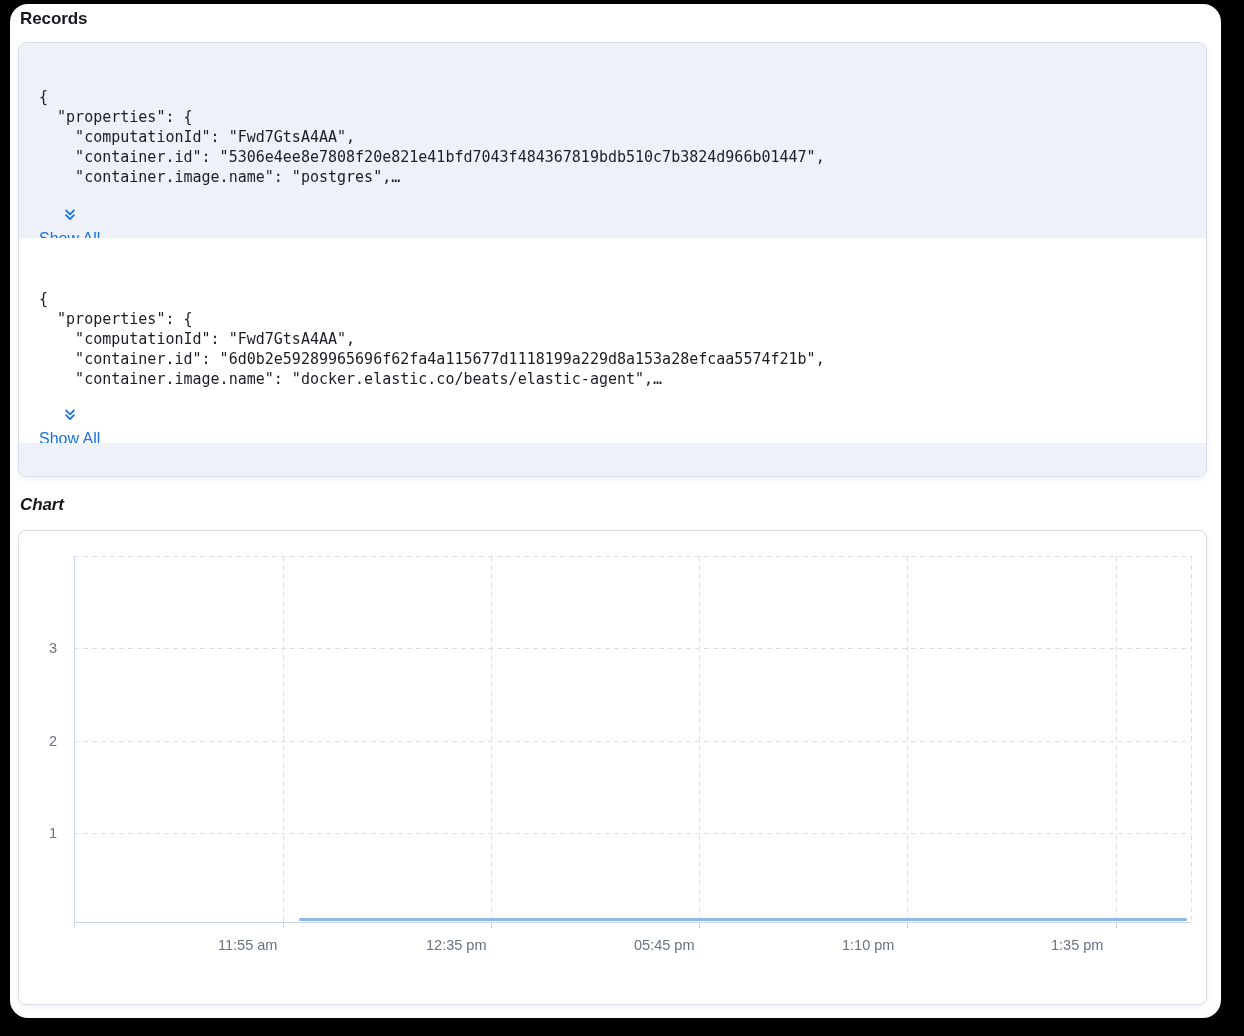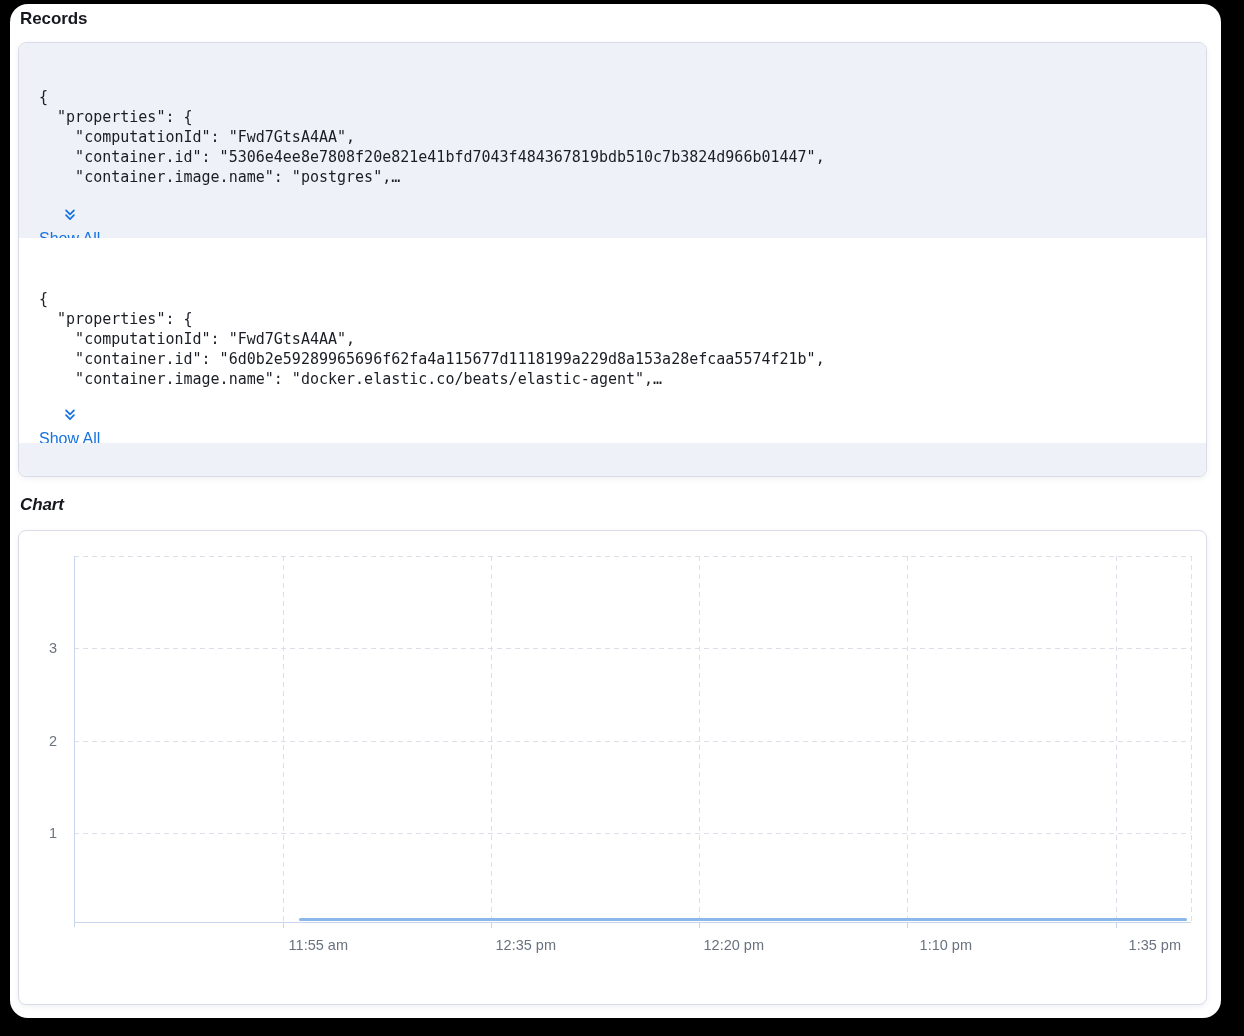--- a/index.html
+++ b/index.html
@@ -25,21 +25,21 @@
   .show-all svg{display:block;}
   
   .plot{position:absolute;inset:0;}
   .grid-h{position:absolute;left:55px;width:1117px;height:1px;background:repeating-linear-gradient(90deg,var(--gridline) 0 5px,transparent 5px 9px);}
   .grid-v{position:absolute;top:25px;height:366px;width:1px;background:repeating-linear-gradient(180deg,var(--gridline) 0 5px,transparent 5px 9px);}
   .y-axis-line{position:absolute;left:55px;top:25px;width:1px;height:371px;background:var(--axis-line);}
   .x-axis-line{position:absolute;left:55px;top:391px;width:1117px;height:1px;background:var(--axis-line);}
   .x-tick{position:absolute;top:391px;width:1px;height:6px;background:var(--axis-line);}
   .series-line{position:absolute;left:280px;top:387px;width:888px;height:3px;border-radius:2px;background:var(--series-blue);}
   .y-label{position:absolute;left:0;width:38px;height:20px;line-height:20px;text-align:right;font-size:14.5px;color:var(--tick-label);}
-  .x-label{position:absolute;top:404px;width:130px;height:20px;line-height:20px;text-align:right;font-size:14.5px;color:var(--tick-label);}
+  .x-label{position:absolute;top:404px;width:130px;height:20px;line-height:20px;text-align:left;font-size:14.5px;color:var(--tick-label);}
 </style>
 </head>
 <body>
 
 <div class="window">
 
   <h2 class="section-title records-title">Records</h2>
 
   <section class="panel records-panel">
     <div class="record-row row-alt" style="top:0;height:195px">
@@ -105,19 +105,19 @@
       <div class="x-tick" style="left:1097px"></div>
 
       <div class="series-line"></div>
 
       <div class="y-label" style="top:107px">3</div>
       <div class="y-label" style="top:200px">2</div>
       <div class="y-label" style="top:292px">1</div>
 
       <div class="x-label" style="left:199px">11:55 am</div>
       <div class="x-label" style="left:407px">12:35 pm</div>
-      <div class="x-label" style="left:615px">12:20 pm</div>
+      <div class="x-label" style="left:615px">05:45 pm</div>
       <div class="x-label" style="left:823px">1:10 pm</div>
       <div class="x-label" style="left:1032px">1:35 pm</div>
     </div>
   </section>
 
 </div>
 
 </body></html>

